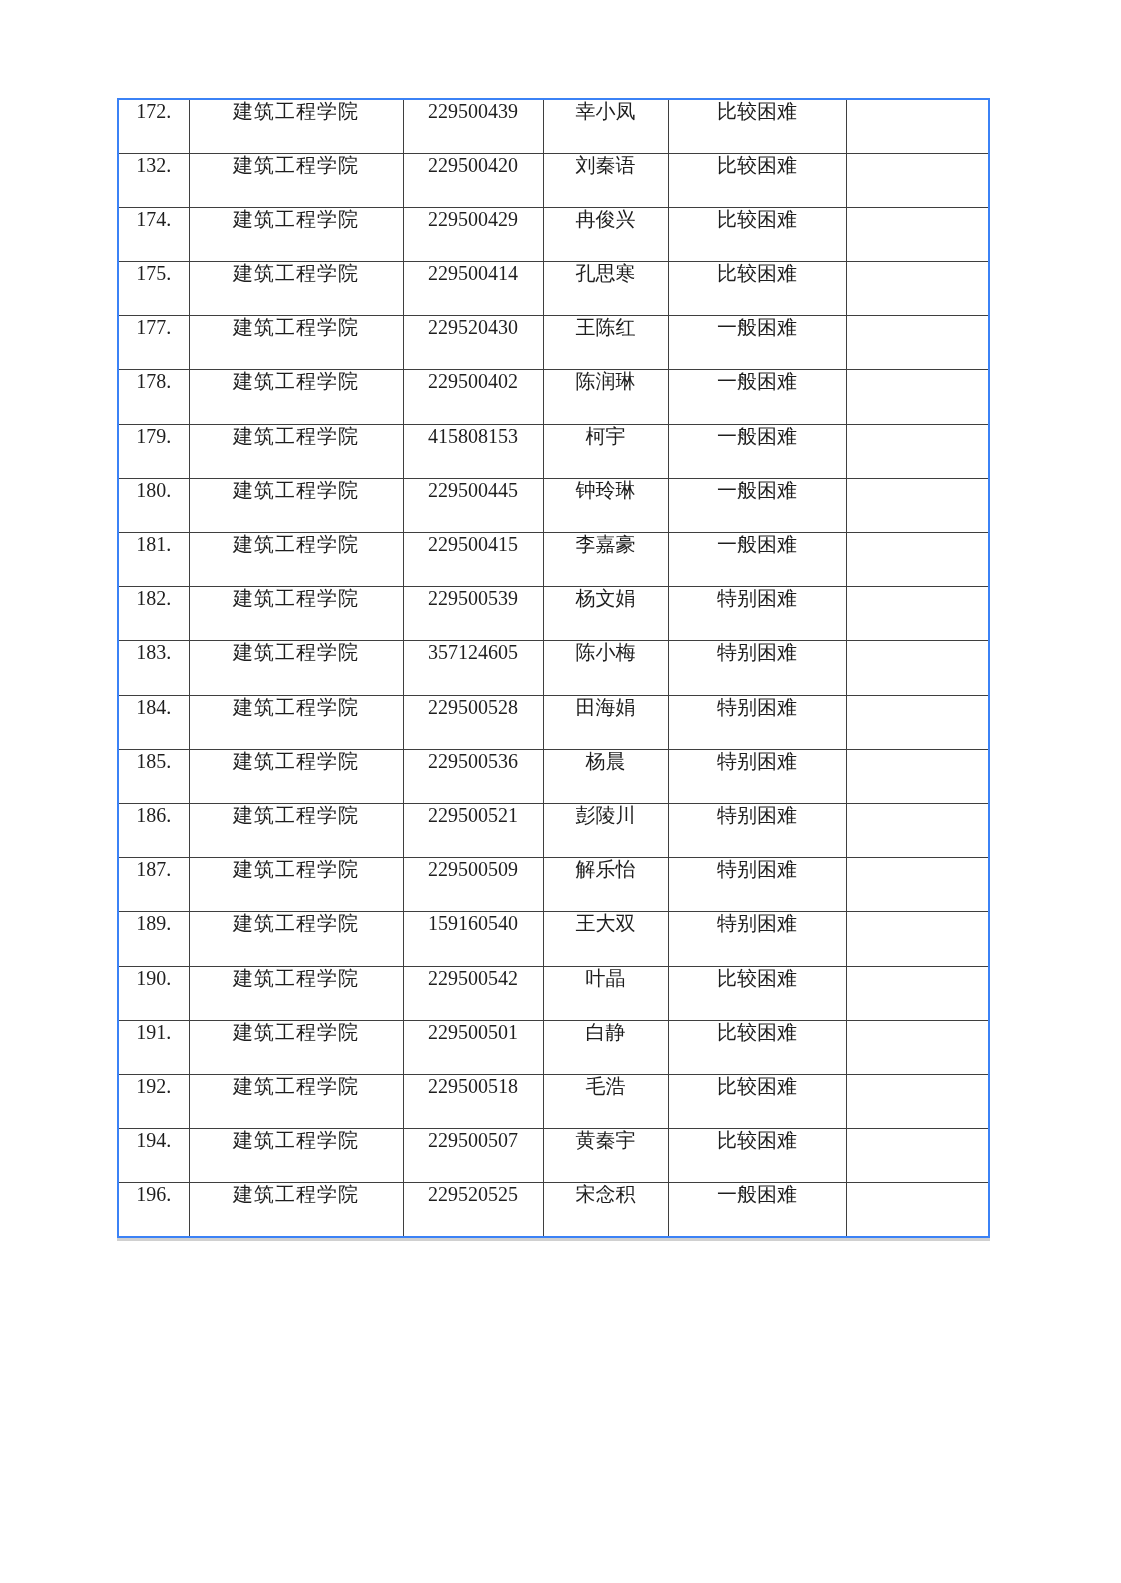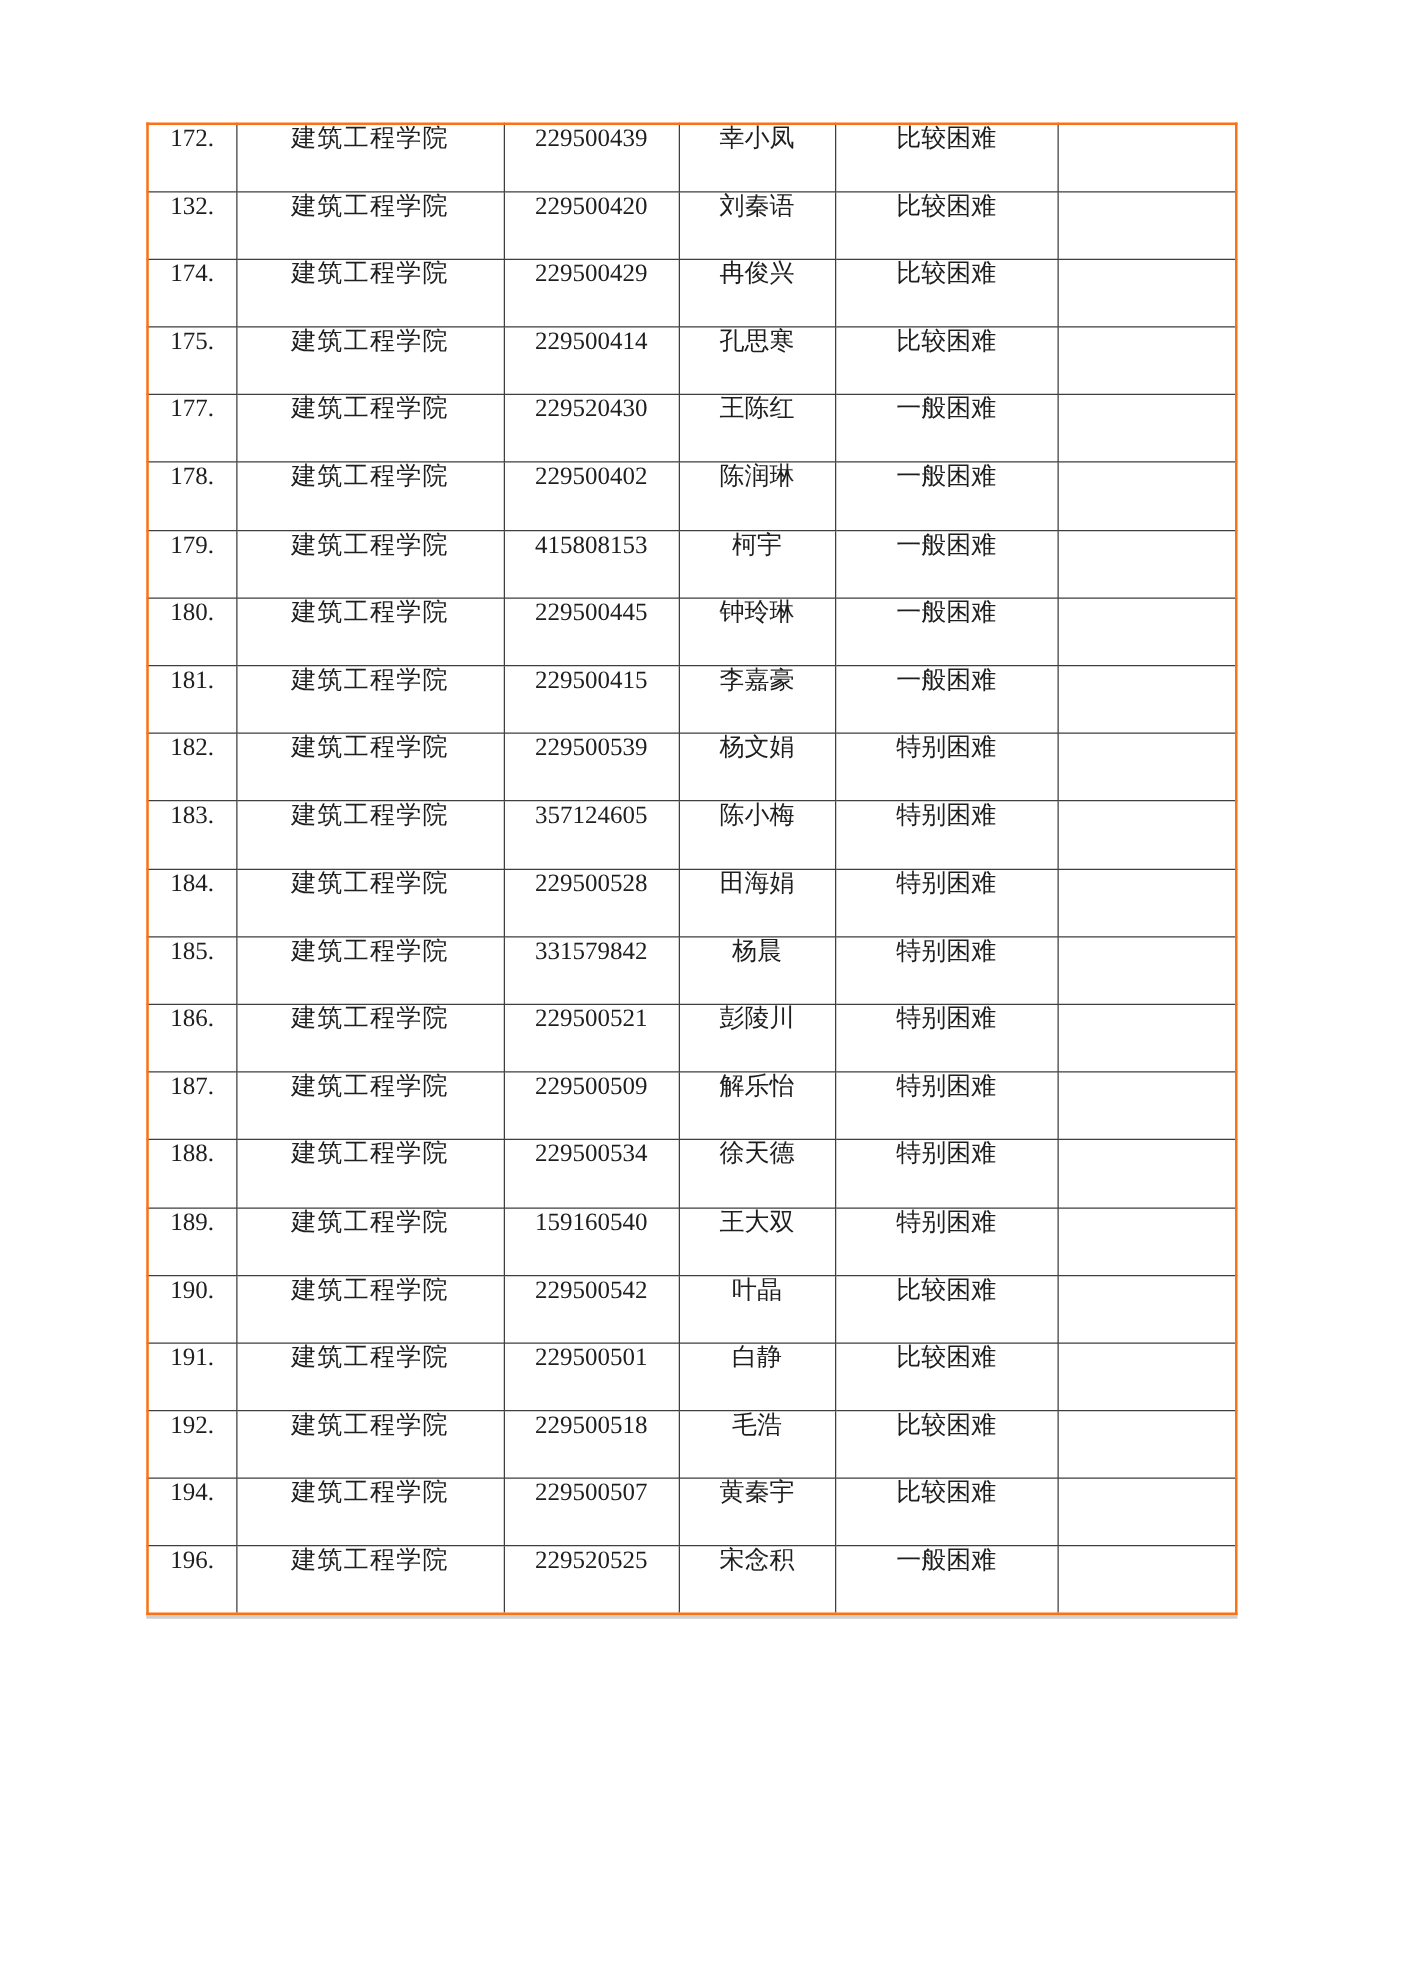--- a/index.html
+++ b/index.html
@@ -19,21 +19,21 @@
     inset: 0;
     background: #ffffff;
   }
   table.roster {
     position: absolute;
     left: 117px;
     top: 98px;
     border-collapse: collapse;
     table-layout: fixed;
     width: 871px;
-    border: 2px solid #f97316;
+    border: 2px solid #3b82f6;
     box-shadow: 0 3px 0 rgba(150,150,150,0.45);
   }
   table.roster td {
     border: 1px solid #3f3f3f;
     height: 54.2px;
     padding: 0;
     font-size: 20px;
     line-height: 1.15;
     vertical-align: top;
     text-align: center;
@@ -158,46 +158,38 @@
     <td class="c-no">184.</td>
     <td class="c-college">建筑工程学院</td>
     <td class="c-id">229500528</td>
     <td class="c-name">田海娟</td>
     <td class="c-level">特别困难</td>
     <td class="c-remark"></td>
   </tr>
         <tr>
     <td class="c-no">185.</td>
     <td class="c-college">建筑工程学院</td>
-    <td class="c-id">331579842</td>
+    <td class="c-id">229500536</td>
     <td class="c-name">杨晨</td>
     <td class="c-level">特别困难</td>
     <td class="c-remark"></td>
   </tr>
         <tr>
     <td class="c-no">186.</td>
     <td class="c-college">建筑工程学院</td>
     <td class="c-id">229500521</td>
     <td class="c-name">彭陵川</td>
     <td class="c-level">特别困难</td>
     <td class="c-remark"></td>
   </tr>
         <tr>
     <td class="c-no">187.</td>
     <td class="c-college">建筑工程学院</td>
     <td class="c-id">229500509</td>
     <td class="c-name">解乐怡</td>
-    <td class="c-level">特别困难</td>
-    <td class="c-remark"></td>
-  </tr>
-        <tr>
-    <td class="c-no">188.</td>
-    <td class="c-college">建筑工程学院</td>
-    <td class="c-id">229500534</td>
-    <td class="c-name">徐天德</td>
     <td class="c-level">特别困难</td>
     <td class="c-remark"></td>
   </tr>
         <tr>
     <td class="c-no">189.</td>
     <td class="c-college">建筑工程学院</td>
     <td class="c-id">159160540</td>
     <td class="c-name">王大双</td>
     <td class="c-level">特别困难</td>
     <td class="c-remark"></td>

